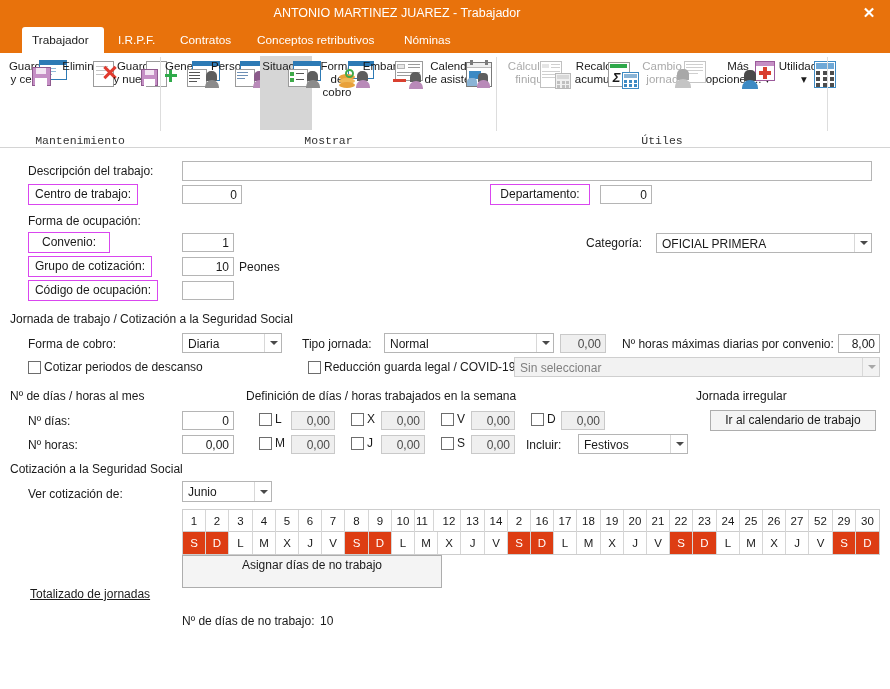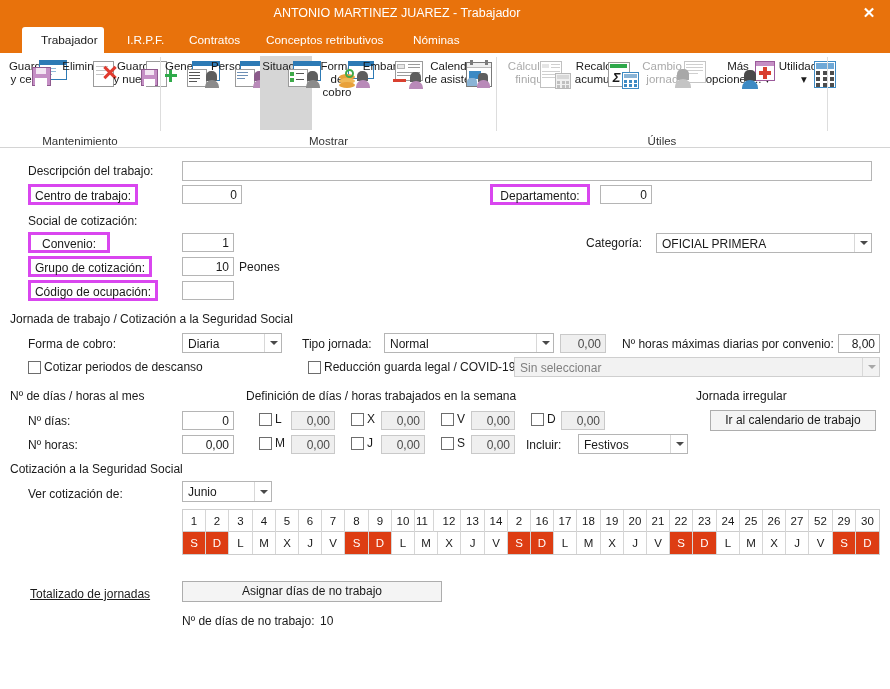--- a/index.html
+++ b/index.html
@@ -29,37 +29,37 @@
     cursor: pointer; font-weight: bold;
   }
 
   
   .tabstrip {
     position: absolute; left: 0; top: 27px; width: 890px; height: 26px;
     background: #e8720c;
   }
   .tab {
     position: absolute; top: 0; height: 26px; line-height: 26px;
-    color: #ffffff; font-size: 11.8px; padding: 0 19px; cursor: pointer;
+    color: #ffffff; font-size: 11.8px; padding: 0 10px; cursor: pointer;
     white-space: nowrap;
   }
   .tab.active {
     background: #ffffff; color: #1a1a1a;
     border-top-left-radius: 3px; border-top-right-radius: 3px;
   }
 
   
   .ribbon {
     position: absolute; left: 0; top: 53px; width: 890px; height: 95px;
     background: #ffffff; border-bottom: 1px solid #d4d4d4;
   }
   .rgroup { position: absolute; top: 0; height: 95px; }
   .rgroup .glabel {
     position: absolute; bottom: 1px; width: 100%; text-align: center;
-    font-size: 11.5px; color: #333;
+    font-size: 11.5px; color: #333; font-family: Liberation Mono, monospace;
   }
   .rsep {
     position: absolute; top: 4px; width: 1px; height: 74px; background: #dddddd;
   }
 
   .rbtn {
     position: absolute; top: 3px; text-align: center; cursor: pointer;
     font-size: 11.5px; color: #1a1a1a; line-height: 13px;
   }
   .rbtn.disabled { color: #aaaaaa; }
@@ -74,21 +74,21 @@
   .icon { position: relative; width: 40px; height: 34px; margin: 0 auto; }
   .icon i { position: absolute; display: block; }
 
   
   .body { position: absolute; left: 0; top: 149px; width: 890px; height: 540px; background: #fff; }
 
   .lab { position: absolute; font-size: 12px; color: #1a1a1a; white-space: nowrap; }
   .sect { position: absolute; font-size: 12px; color: #1a1a1a; white-space: nowrap; }
 
   .btnlab {
-    position: absolute; border: 3px solid #d946ef; background: #ffffff;
+    position: absolute; border: 1px solid #d946ef; background: #ffffff;
     font-size: 12px; text-align: center; cursor: pointer; color: #1a1a1a;
     white-space: nowrap;
   }
   .btn {
     position: absolute; border: 1px solid #adadad; background: #f4f4f4;
     font-size: 12px; text-align: center; cursor: pointer; color: #1a1a1a;
   }
 
   .inp {
     position: absolute; border: 1px solid #b5b5b5; background: #ffffff;
@@ -430,21 +430,21 @@
   <div class="body">
 
     <div class="lab" style="left:28px;top:15px;">Descripción del trabajo:</div>
     <div class="inp" style="left:182px;top:12px;width:690px;height:20px;"></div>
 
     <div class="btnlab" style="left:28px;top:35px;width:110px;height:21px;line-height:19px;">Centro de trabajo:</div>
     <div class="inp num" style="left:182px;top:36px;width:60px;height:19px;">0</div>
     <div class="btnlab" style="left:490px;top:35px;width:100px;height:21px;line-height:19px;">Departamento:</div>
     <div class="inp num" style="left:600px;top:36px;width:52px;height:19px;">0</div>
 
-    <div class="lab" style="left:28px;top:65px;">Social de cotización:</div>
+    <div class="lab" style="left:28px;top:65px;">Forma de ocupación:</div>
 
     <div class="btnlab" style="left:28px;top:83px;width:82px;height:21px;line-height:19px;">Convenio:</div>
     <div class="inp num" style="left:182px;top:84px;width:52px;height:19px;">1</div>
 
     <div class="lab" style="left:586px;top:87px;">Categoría:</div>
     <div class="ddl" style="left:656px;top:84px;width:216px;height:20px;">
       <span class="txt">OFICIAL PRIMERA</span>
       <span class="arw"></span>
     </div>
 
@@ -614,18 +614,18 @@
           <div class="calcell" style="left: 557px; width: 23px;">M</div>
           <div class="calcell" style="left: 580px; width: 23px;">X</div>
           <div class="calcell" style="left: 603px; width: 23px;">J</div>
           <div class="calcell" style="left: 626px; width: 24px;">V</div>
           <div class="calcell wknd" style="left: 650px; width: 23px;">S</div>
           <div class="calcell wknd last" style="left: 673px; width: 23px;">D</div>
         </div>
     </div>
 
     <div class="link" style="left:30px;top:438px;">Totalizado de jornadas</div>
-    <div class="btn" style="left:182px;top:432px;width:260px;height:21px;line-height:19px;">Asignar días de no trabajo</div>
+    <div class="btn" style="left:182px;top:406px;width:260px;height:33px;line-height:19px;">Asignar días de no trabajo</div>
     <div class="lab" style="left:182px;top:465px;">Nº de días de no trabajo:</div>
     <div class="valtext" style="left:320px;top:465px;">10</div>
 
   </div>
 </div>
 
 </body></html>

